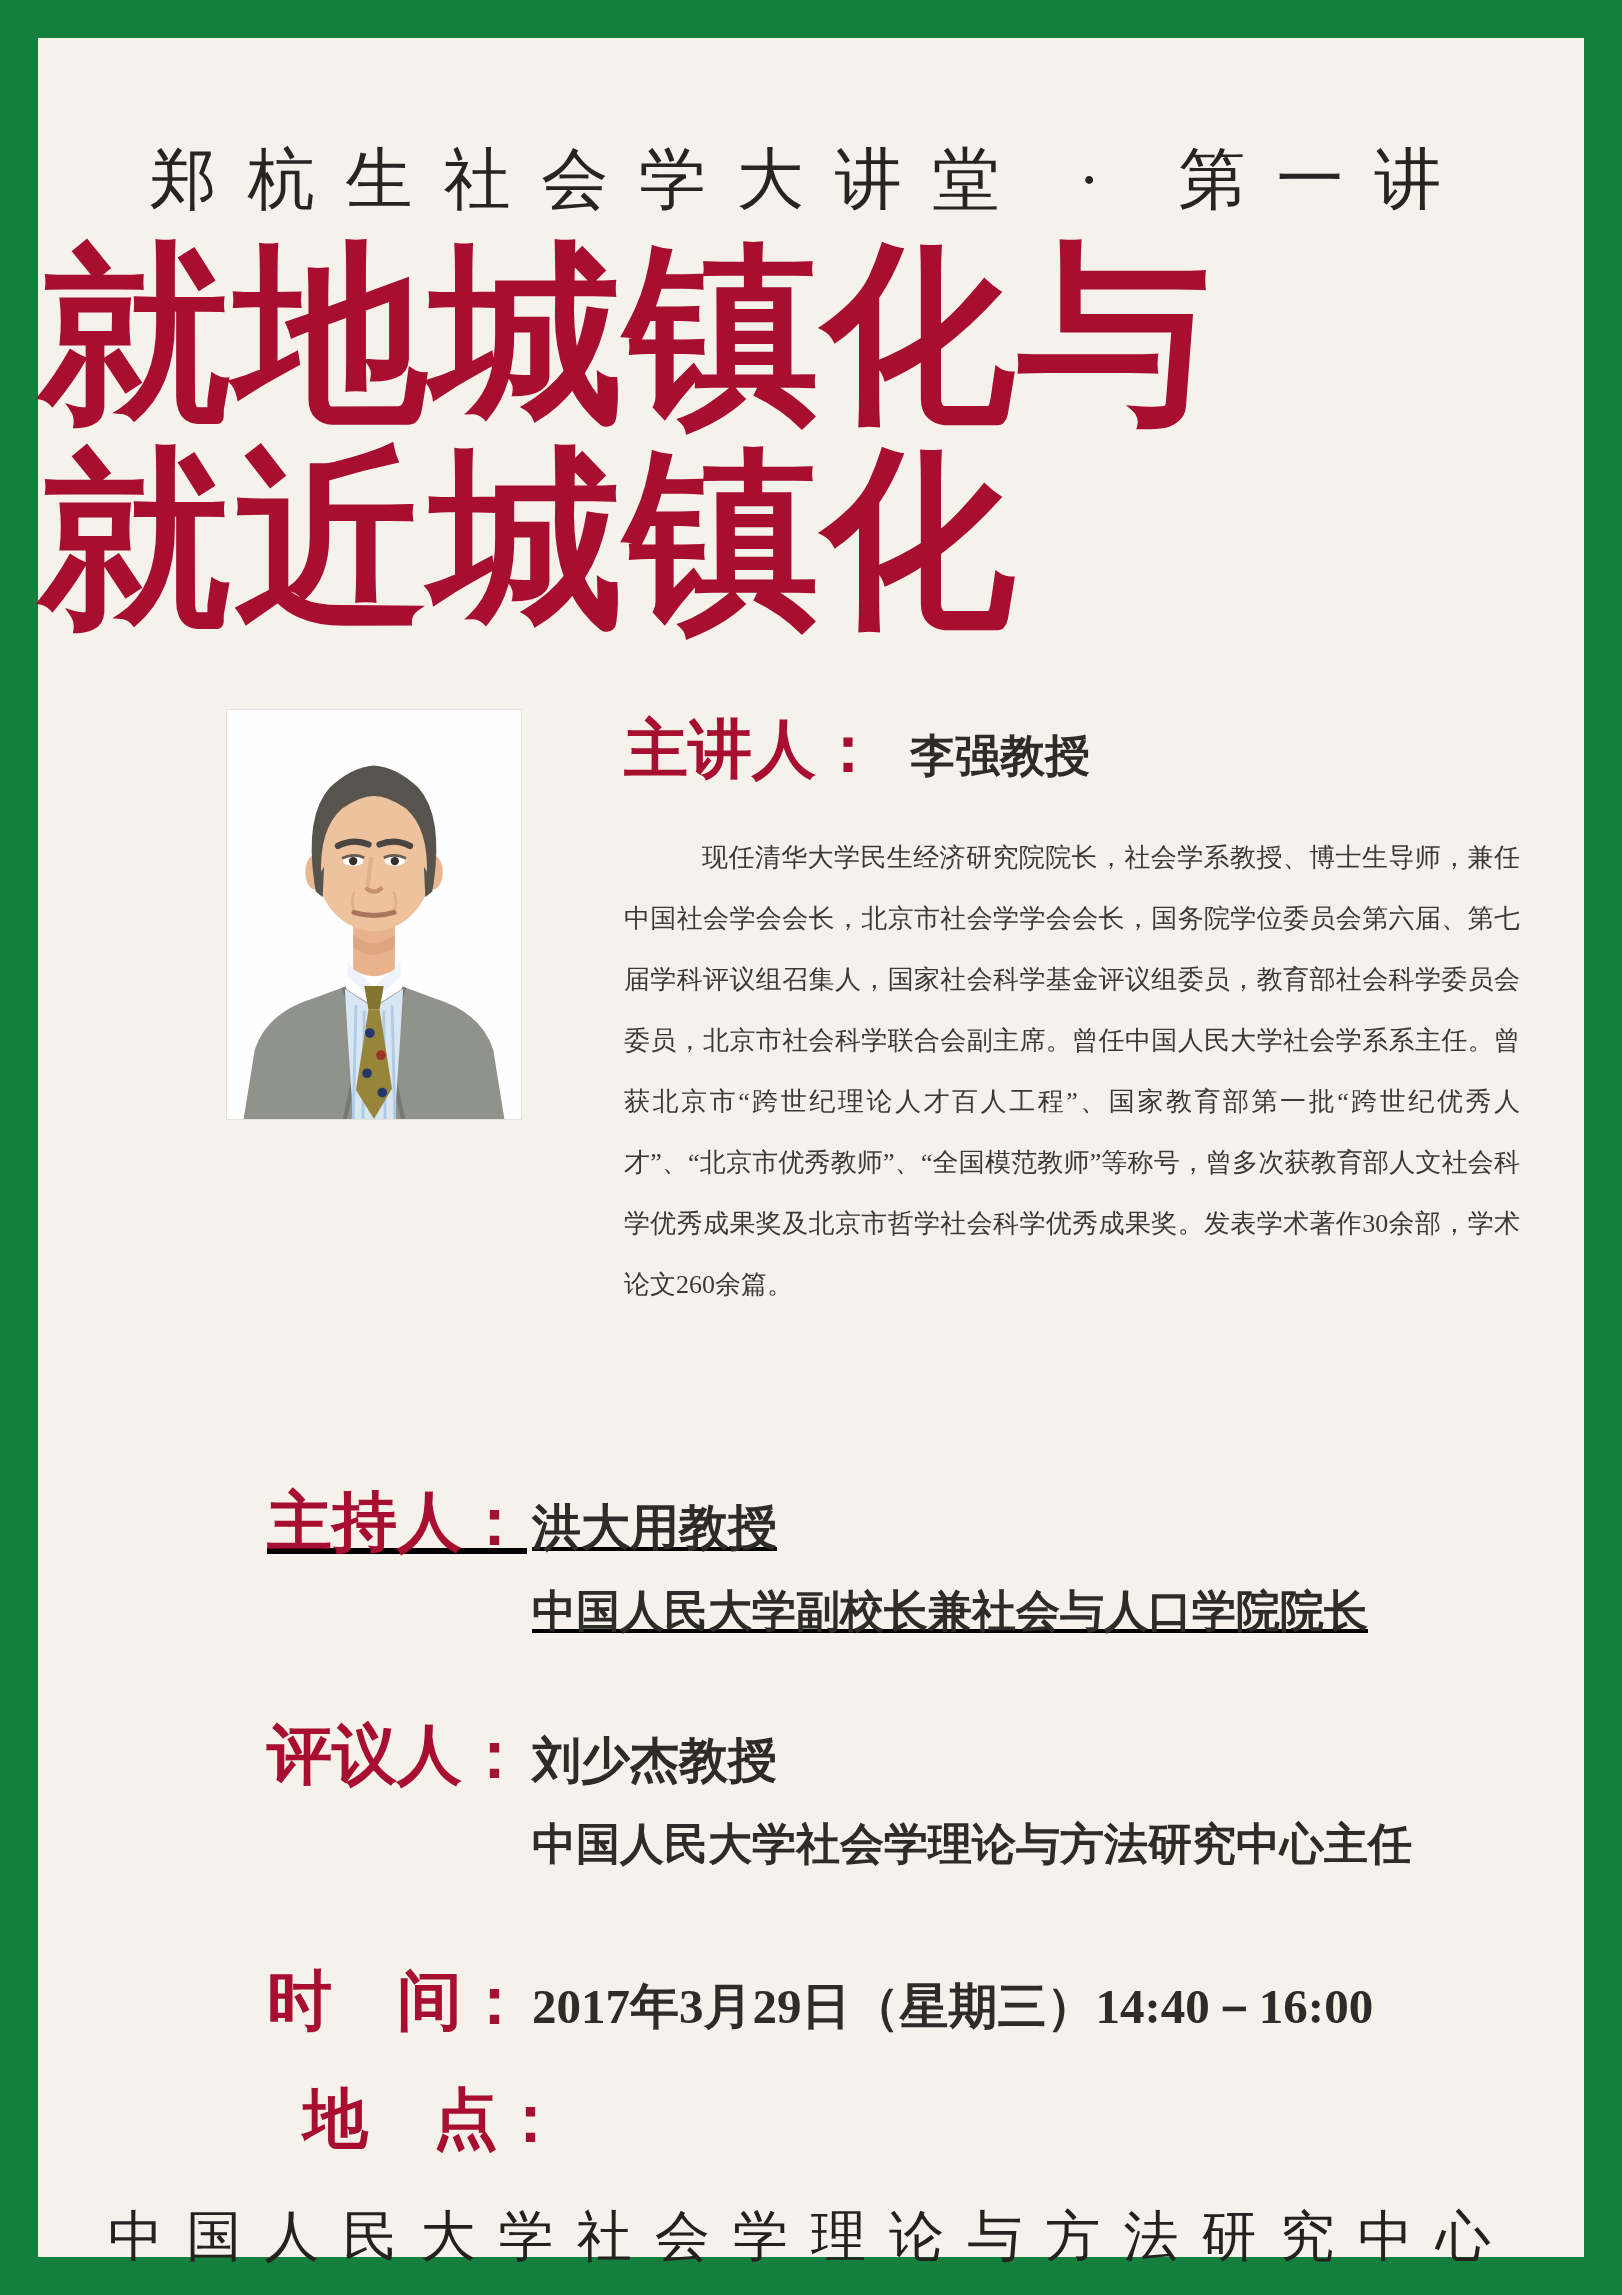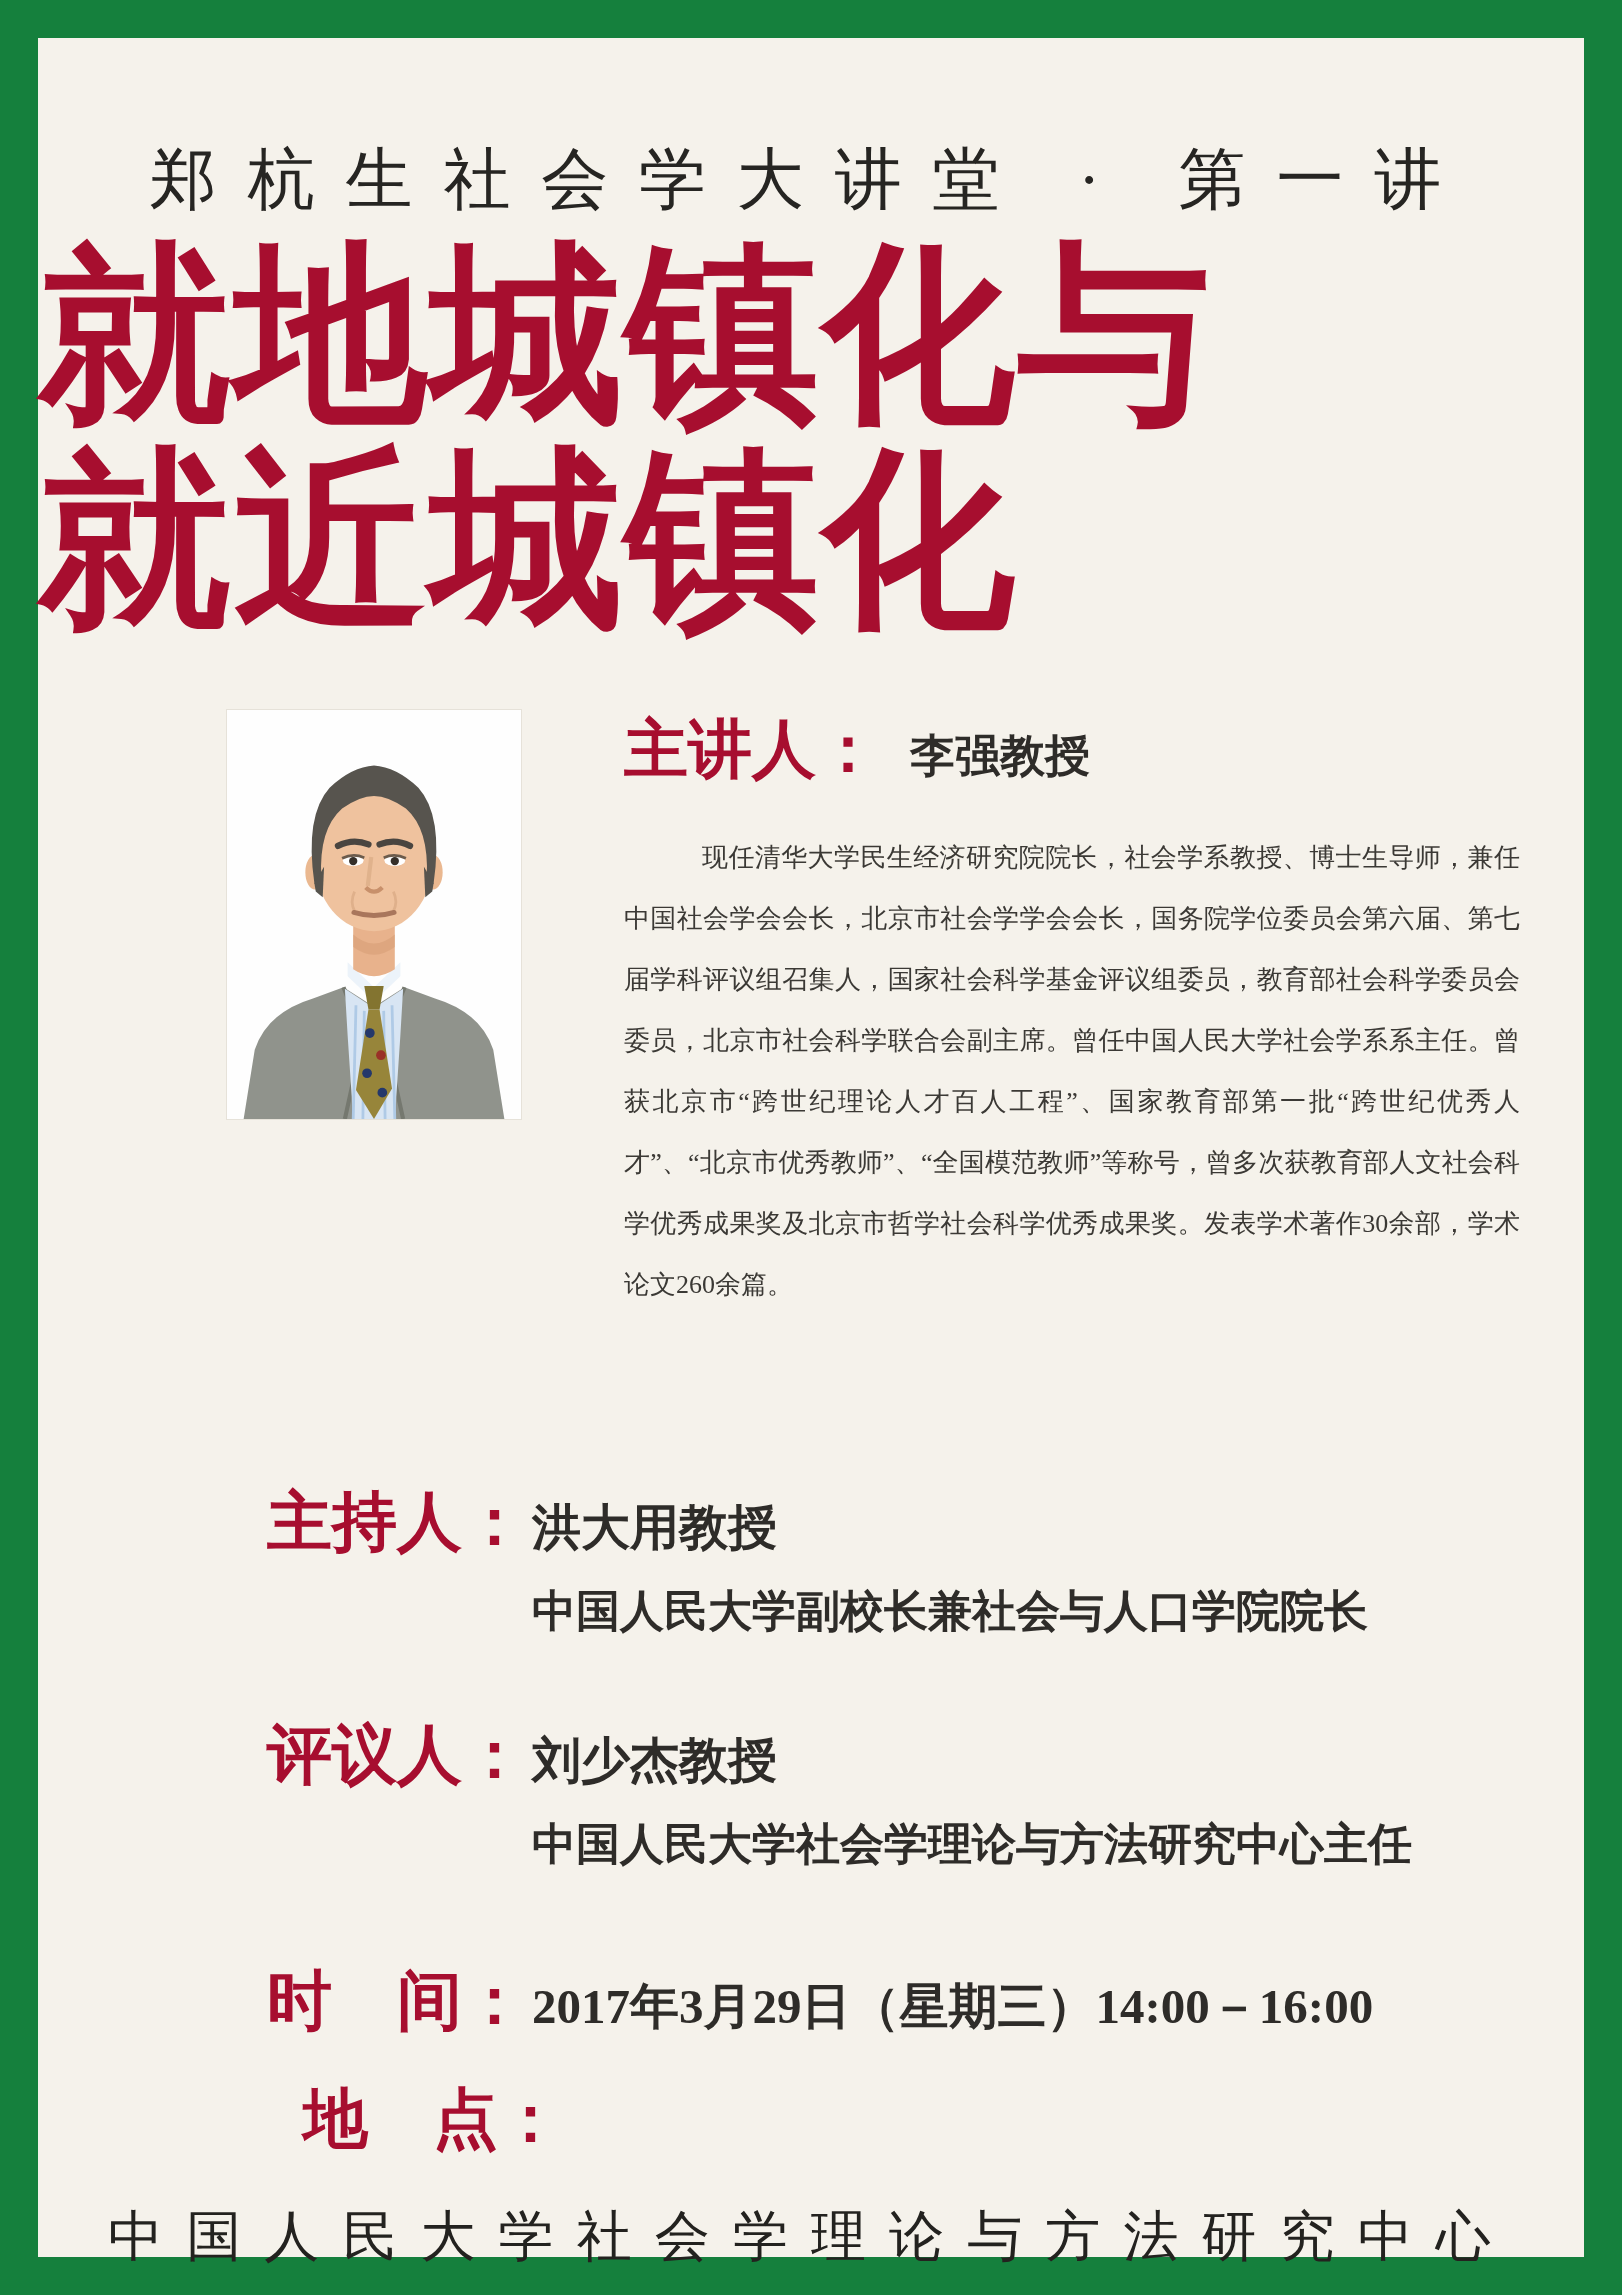--- a/index.html
+++ b/index.html
@@ -107,21 +107,21 @@
     white-space: nowrap;
   }
   .affiliation {
     font-size: 44px;
     line-height: 51px;
     margin-top: 17px;
     font-weight: bold;
     color: #2E2C29;
     white-space: nowrap;
   }
-  .row-host      { top: 1443px; }
+  .row-host      { top: 1443px; text-decoration: underline; }
   .row-reviewer  { top: 1676px; }
   .row-time      { top: 1922px; }
   .row-venue     { top: 2040px; margin-left: 36px; }
   
   .footer-line {
     position: absolute;
     left: 0; width: 100%;
     top: 2162px;
     text-align: center;
     font-size: 55px;
@@ -212,21 +212,21 @@
       <div class="info-label">评议人：</div>
       <div class="info-body">
         <div class="person-name">刘少杰教授</div>
         <div class="affiliation">中国人民大学社会学理论与方法研究中心主任</div>
       </div>
     </div>
 
     <div class="info-row row-time">
       <div class="info-label">时　间：</div>
       <div class="info-body">
-        <div class="info-value">2017年3月29日（星期三）14:00－16:00</div>
+        <div class="info-value">2017年3月29日（星期三）14:40－16:00</div>
       </div>
     </div>
 
     <div class="info-row row-venue">
       <div class="info-label">地　点：</div>
     </div>
 
     <div class="footer-line">中国人民大学社会学理论与方法研究中心</div>
 
   </div>

